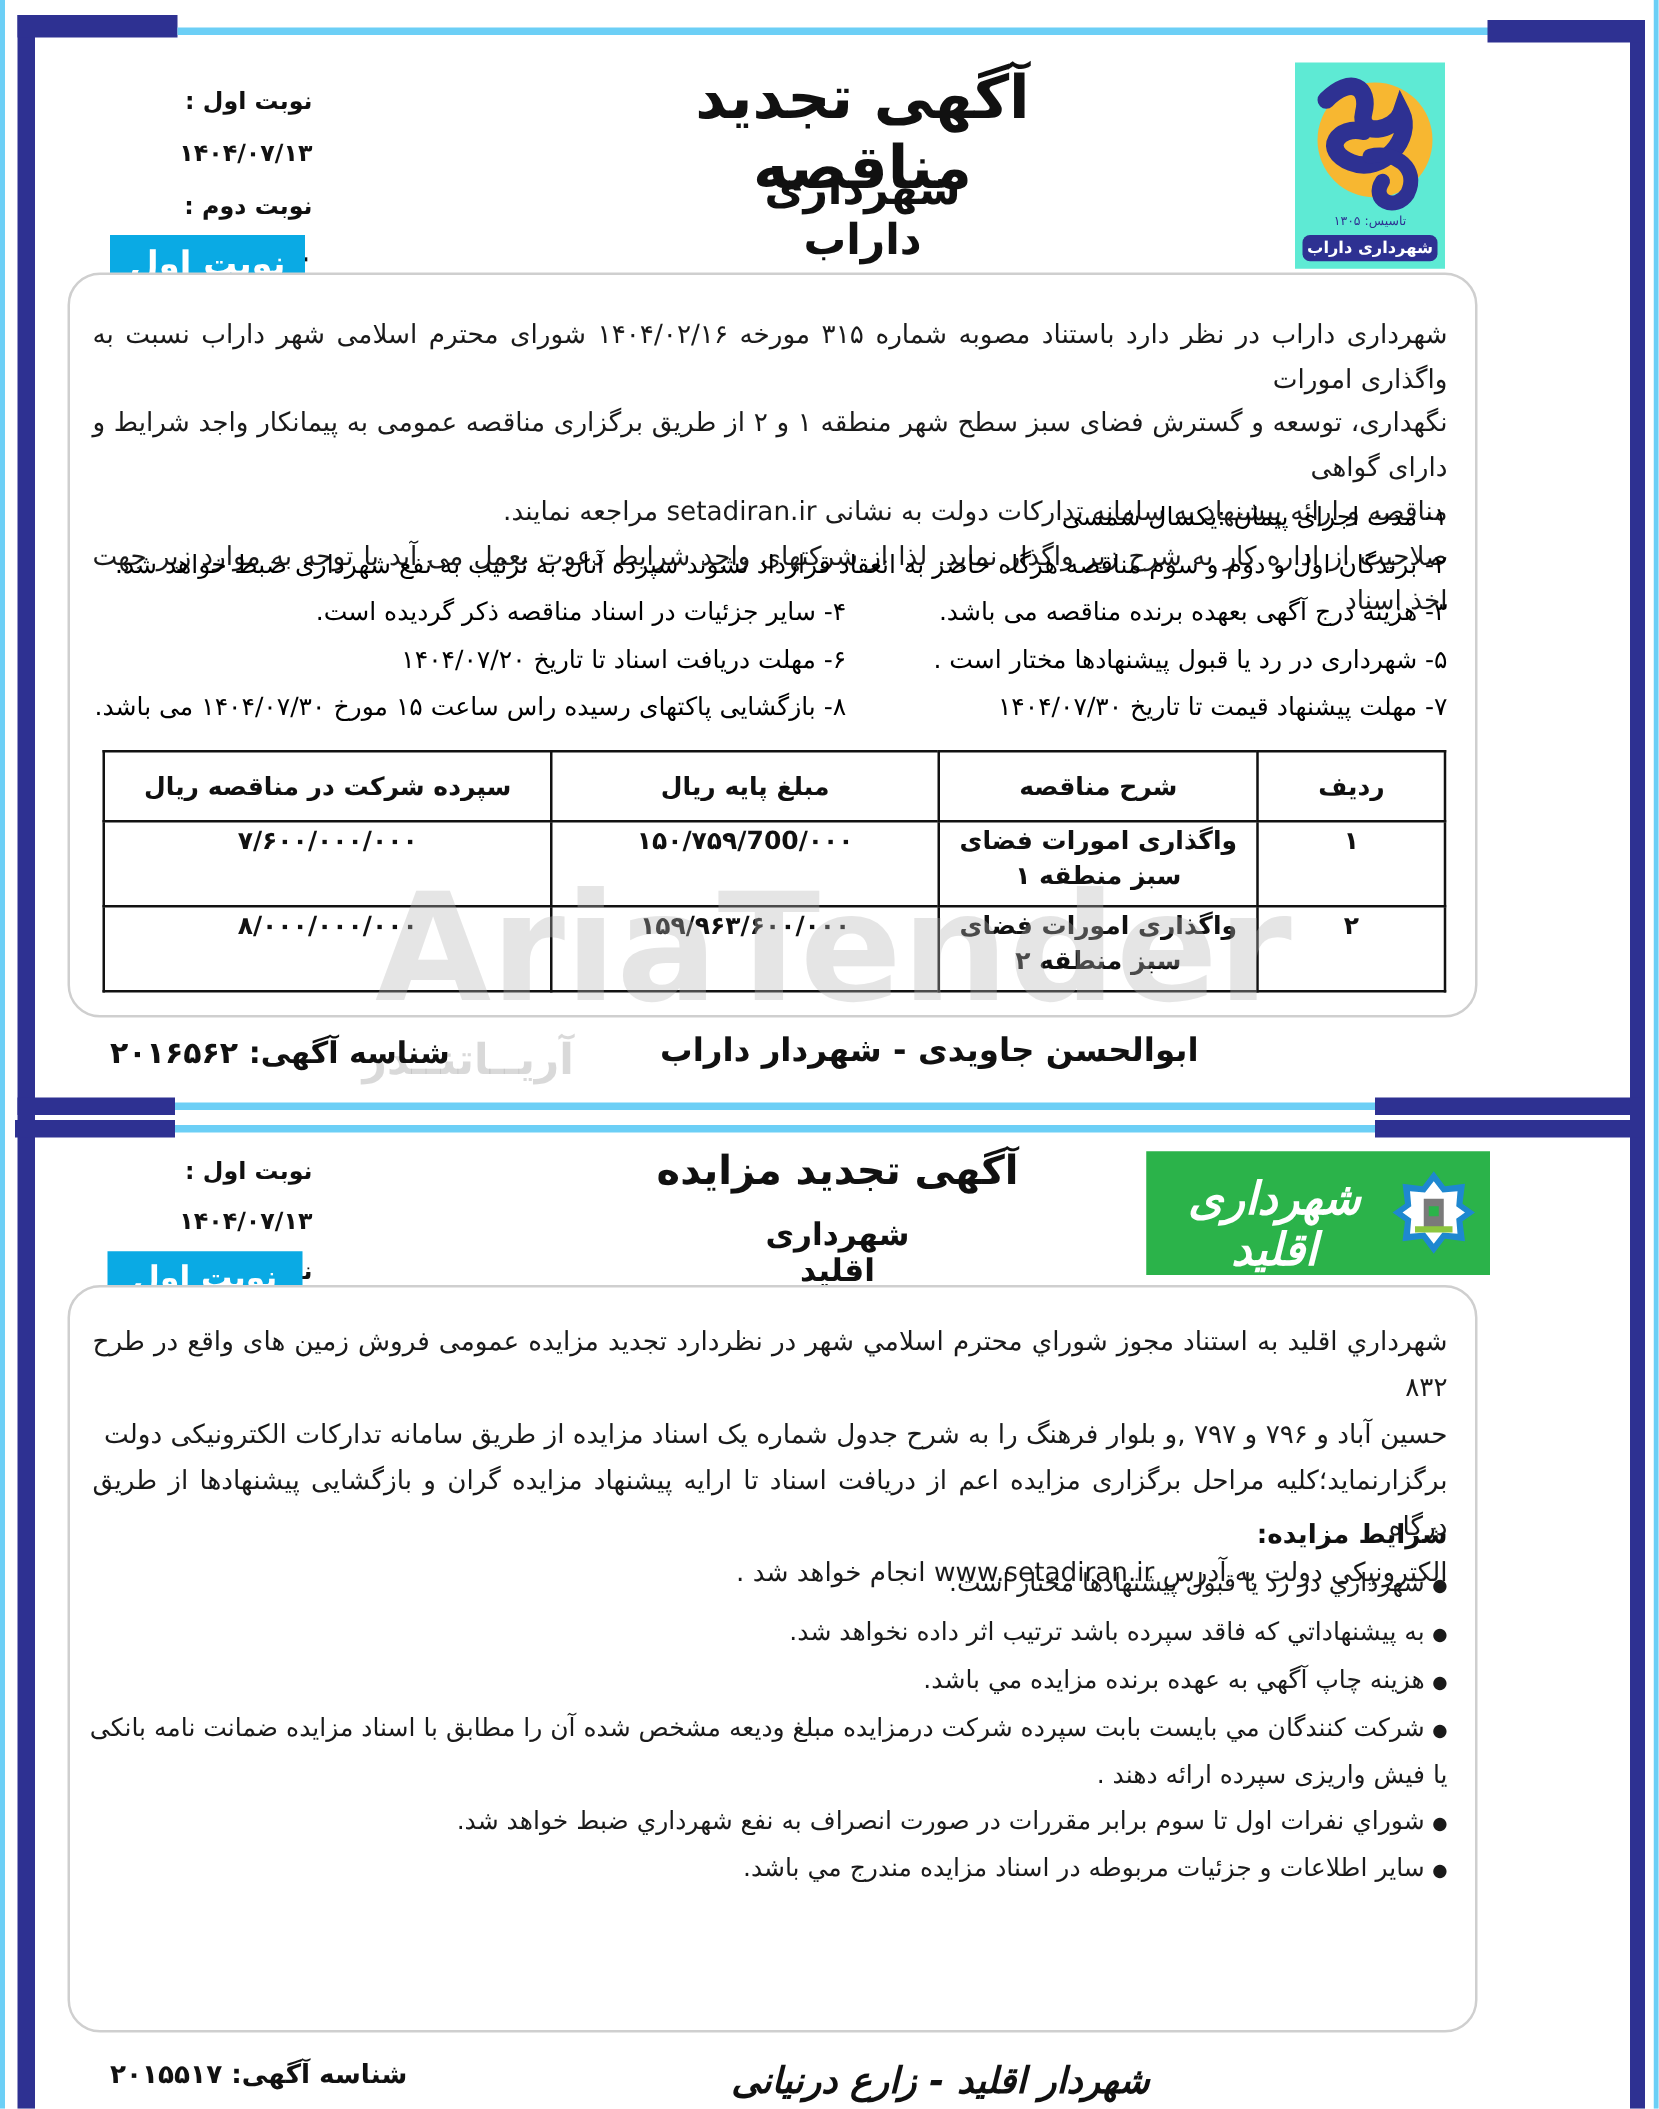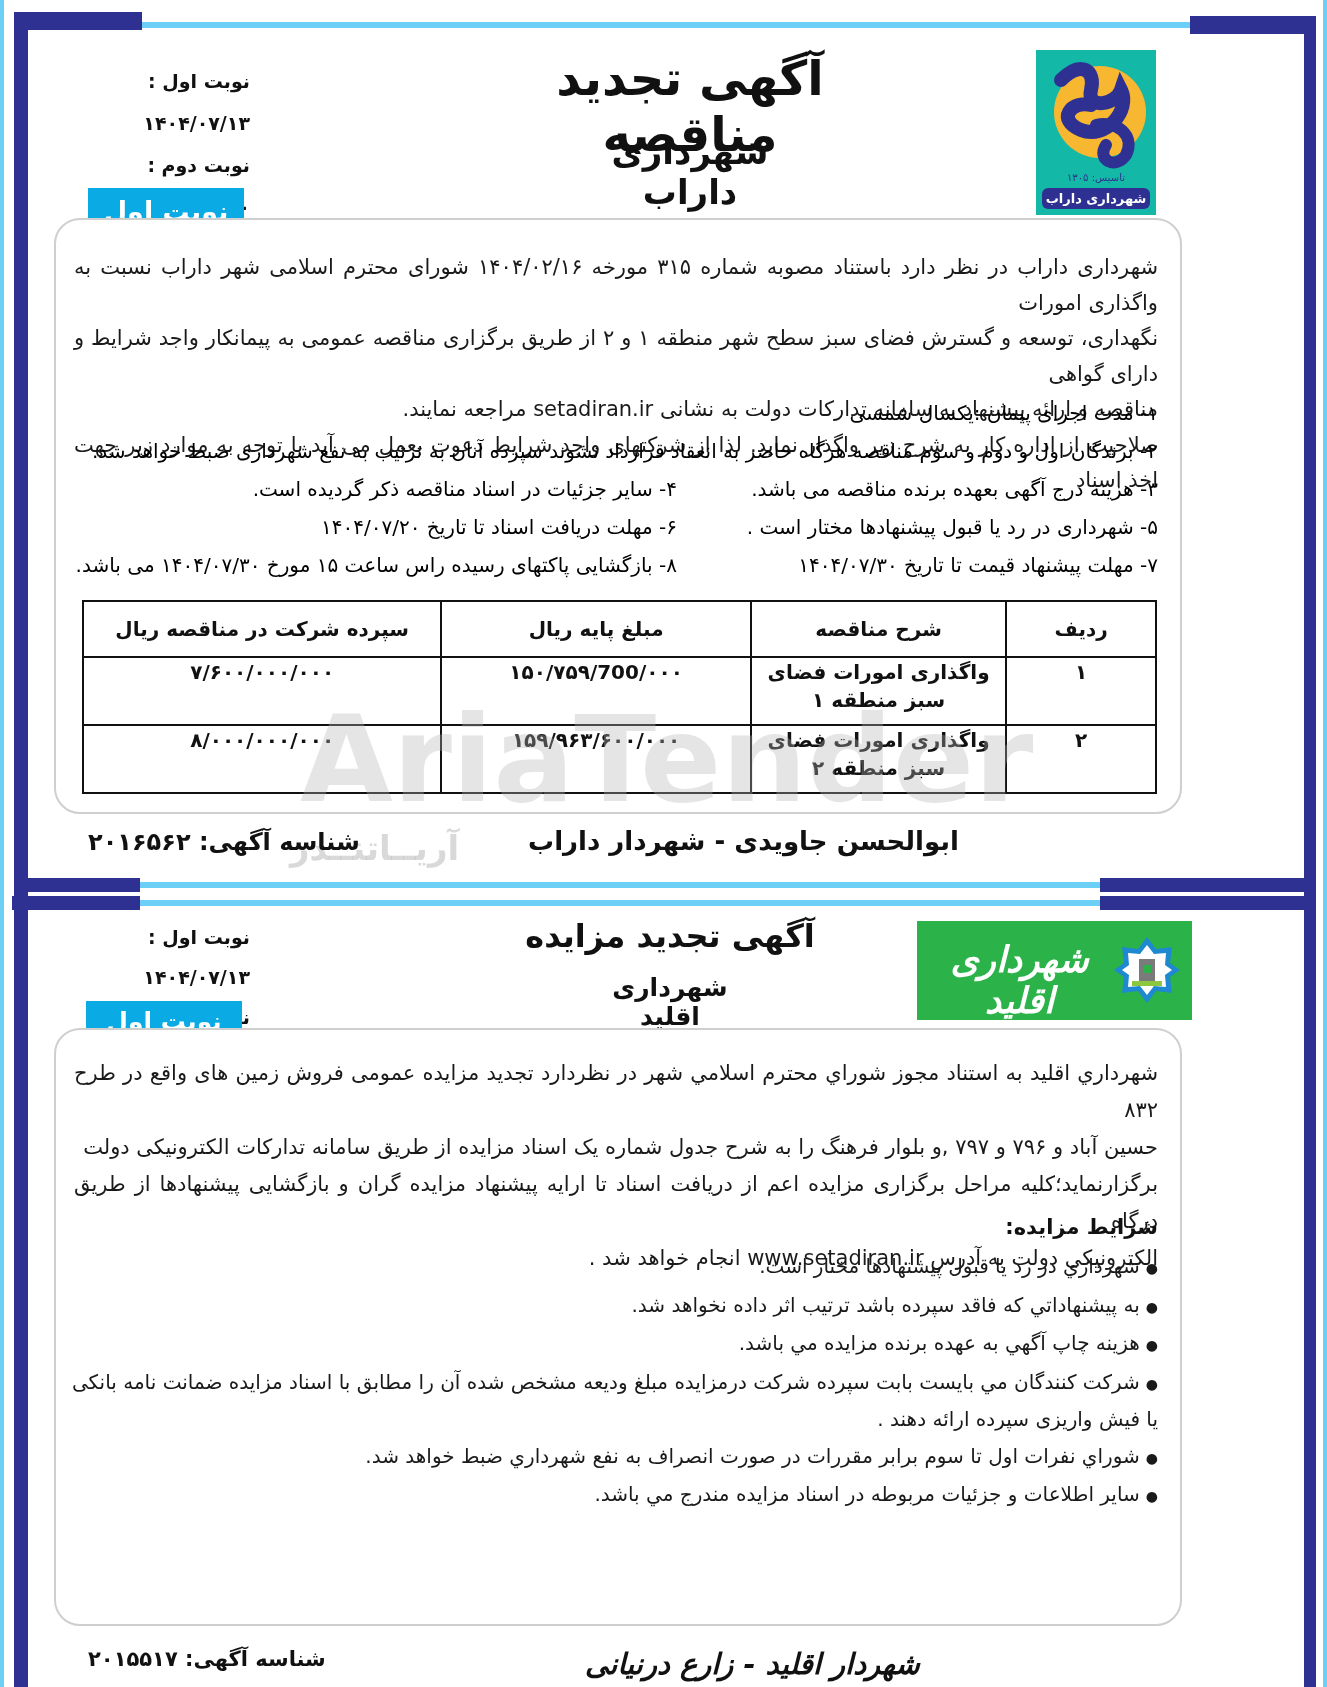--- a/index.html
+++ b/index.html
@@ -53,21 +53,21 @@
     <div class="row">
       <span>نوبت اول :</span>
       <span>۱۴۰۴/۰۷/۱۳</span>
     </div>
     <div class="row">
       <span>نوبت دوم :</span>
       <span>۱۴۰۴/۰۷/۲۰</span>
     </div>
   </div>
 
-  <div style="position:absolute; left:1036px; top:50px; width:120px; height:165px; background:#14b8a6;">
+  <div style="position:absolute; left:1036px; top:50px; width:120px; height:165px; background:#5eead4;">
     <svg width="120" height="130" viewBox="0 0 120 130">
       <circle cx="64" cy="62" r="46" fill="#f7b731"></circle>
       <path d="M25 30 C45 10 60 20 55 40 C50 60 80 55 85 40 C95 60 70 90 45 80 C20 70 35 50 55 55" fill="none" stroke="#2e3192" stroke-width="14" stroke-linecap="round"></path>
       <path d="M60 75 C80 70 100 85 90 105 C80 120 60 110 70 95" fill="none" stroke="#2e3192" stroke-width="12" stroke-linecap="round"></path>
     </svg>
     <div style="position:absolute; top:122px; width:120px; text-align:center; font-size:10px; color:#2e3192; direction:rtl;">تاسیس: ۱۳۰۵</div>
     <div style="position:absolute; top:138px; left:6px; width:108px; text-align:center; font-size:13px; font-weight:800; color:#fff; background:#2e3192; border-radius:6px; padding:3px 0; direction:rtl;">شهرداری داراب</div>
   </div>
 
   <div class="badge" style="left:88px; top:188px; width:156px; height:48px; line-height:48px;">نوبت اول</div>

